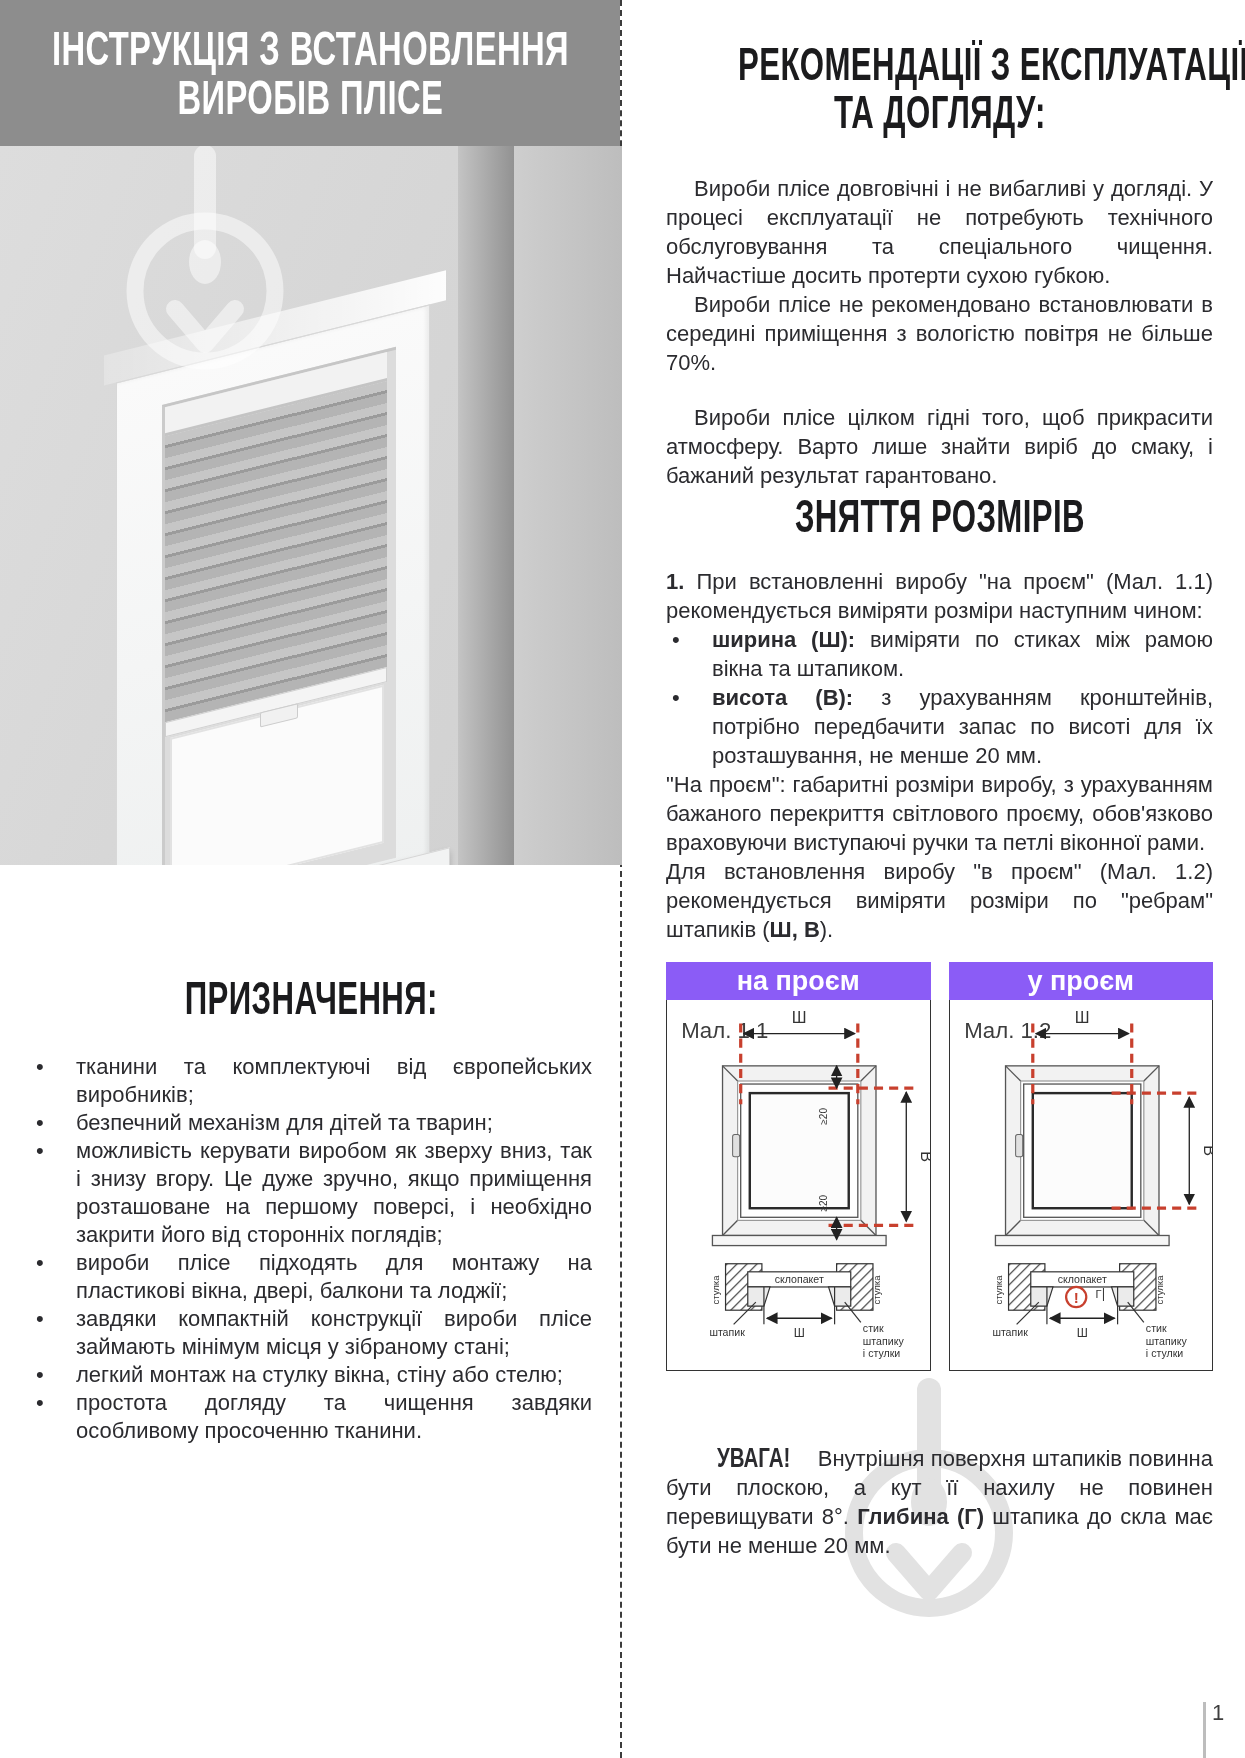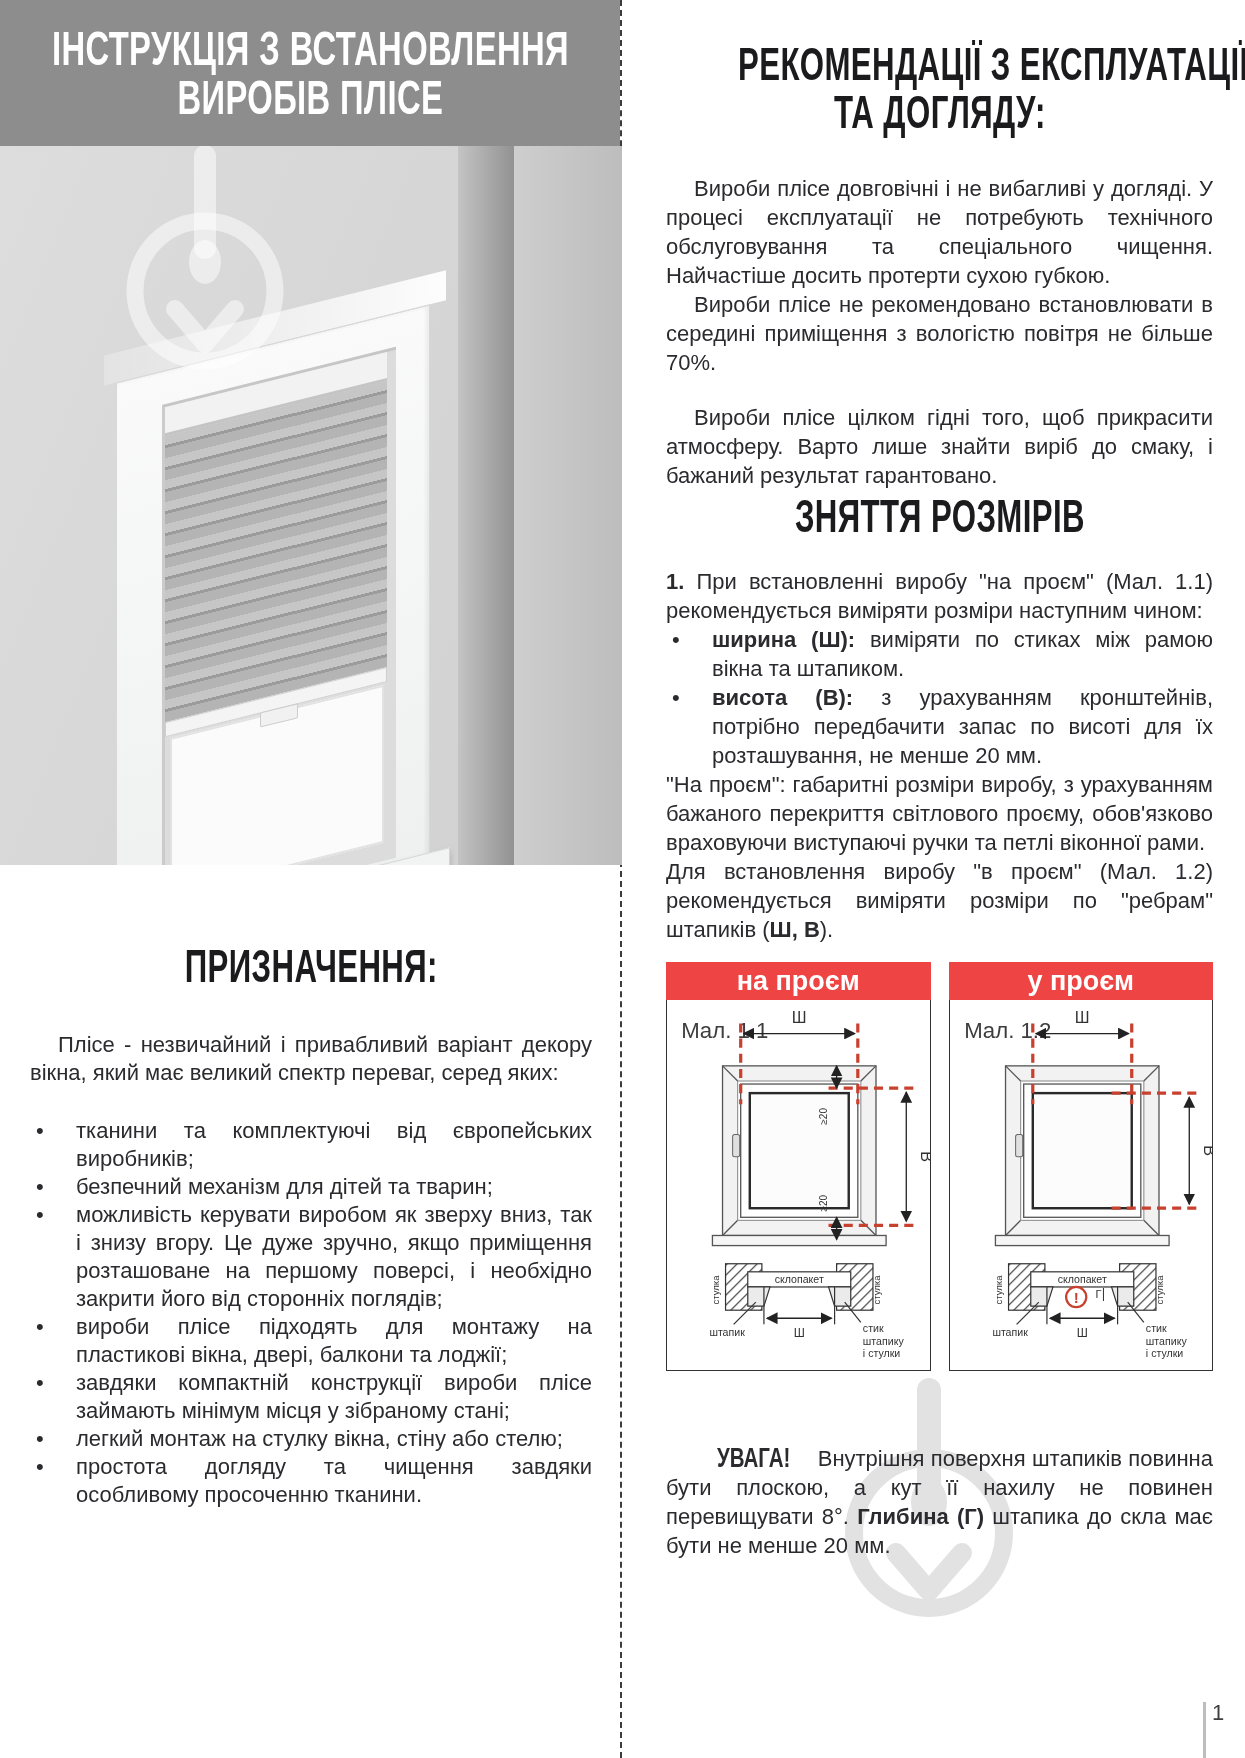--- a/index.html
+++ b/index.html
@@ -46,36 +46,36 @@
   .w-cassette{left:55px;top:37px;width:222px;height:26px;background:#f2f2f2;border-bottom:3px solid #c4c4c4}
   .w-blind{left:55px;top:66px;width:222px;height:288px;
            background:repeating-linear-gradient(180deg,#c6c6c6 0 9px,#9b9b9b 9px 12px,#b4b4b4 12px 22px)}
   .w-glass{left:60px;top:369px;width:214px;height:158px;background:#fbfbfb;border:2px solid #e2e2e2;box-sizing:border-box}
   .w-rail{left:55px;top:352px;width:222px;height:15px;background:#f4f4f4;border:1px solid #cfcfcf;box-sizing:border-box}
   .w-tab{left:150px;top:366px;width:36px;height:13px;background:#f1f1f1;border:1px solid #cccccc;border-radius:2px}
   .w-sill{left:-14px;top:548px;width:352px;height:24px;background:#f2f3f3;border:1px solid #d5d5d5;
           box-shadow:0 4px 6px rgba(0,0,0,.18)}
   .wm{position:absolute;pointer-events:none}
   
-  .purpose{position:absolute;left:30px;top:940px;width:562px}
+  .purpose{position:absolute;left:30px;top:972px;width:562px}
   .purpose .body-text{line-height:28px}
   .purpose p{margin-top:40px}
   .purpose ul{margin-top:30px}
   
   .rc-title{text-align:center;margin-top:0}
   .rc-title .line{font-size:42px;line-height:48px;color:#1b1b1d;text-align:center}
   .rc-p1{margin-top:38px}
   .rc-p3{margin-top:26px}
   .rc-h2{margin-top:36px}
   .rc-step{margin-top:26px}
   .rc-na{margin-top:0}
   
   .figs{display:flex;gap:18px;margin-top:18px;position:relative;z-index:1}
   .panel{flex:1}
-  .phead{background:#ef4444;color:#fff;font-weight:700;font-size:27px;height:38px;line-height:38px;text-align:center}
+  .phead{background:#8b5cf6;color:#fff;font-weight:700;font-size:27px;height:38px;line-height:38px;text-align:center}
   .pbody{border:1.5px solid #333;border-top:none;background:#fff;height:371px;box-sizing:border-box}
   .pbody svg{display:block;width:100%;height:100%}
   
   .attn{margin-top:72px;position:relative;z-index:2}
   .attn-label{display:inline-block;font-weight:800;font-size:25px;transform:scale(.82,1.12);transform-origin:left center}
   .wm2{left:190px;top:1368px;z-index:0}
   
   .footer-line{position:absolute;left:1203px;top:1702px;width:3px;height:56px;background:#bdbdbd}
   .page-num{position:absolute;left:1212px;top:1700px;font-size:22px;color:#3f3f3f}
   svg text{font-family:"Liberation Sans",sans-serif}
@@ -109,21 +109,20 @@
         <circle cx="105" cy="165" r="70" stroke-width="17"></circle>
         <line x1="105" y1="30" x2="105" y2="122" stroke-width="22" stroke-linecap="round"></line>
         <ellipse cx="105" cy="136" rx="16" ry="22" fill="rgba(255,255,255,0.5)" stroke="none"></ellipse>
         <path d="M75 183 L105 218 L135 183" stroke-width="18" stroke-linecap="round" stroke-linejoin="round"></path>
       </g>
     </svg>
   </div>
 
   <div class="purpose">
     <h2 class="sec"><span class="cond">ПРИЗНАЧЕННЯ:</span></h2>
-    <p class="body-text indent">Плісе - незвичайний і привабливий варіант декору вікна, який має великий спектр переваг, серед яких:</p>
     <ul class="body-text">
       <li>тканини та комплектуючі від європейських виробників;</li>
       <li>безпечний механізм для дітей та тварин;</li>
       <li>можливість керувати виробом як зверху вниз, так і знизу вгору. Це дуже зручно, якщо приміщення розташоване на першому поверсі, і необхідно закрити його від сторонніх поглядів;</li>
       <li>вироби плісе підходять для монтажу на пластикові вікна, двері, балкони та лоджії;</li>
       <li>завдяки компактній конструкції вироби плісе займають мінімум місця у зібраному стані;</li>
       <li>легкий монтаж на стулку вікна, стіну або стелю;</li>
       <li>простота догляду та чищення завдяки особливому просоченню тканини.</li>
     </ul>
   </div>

